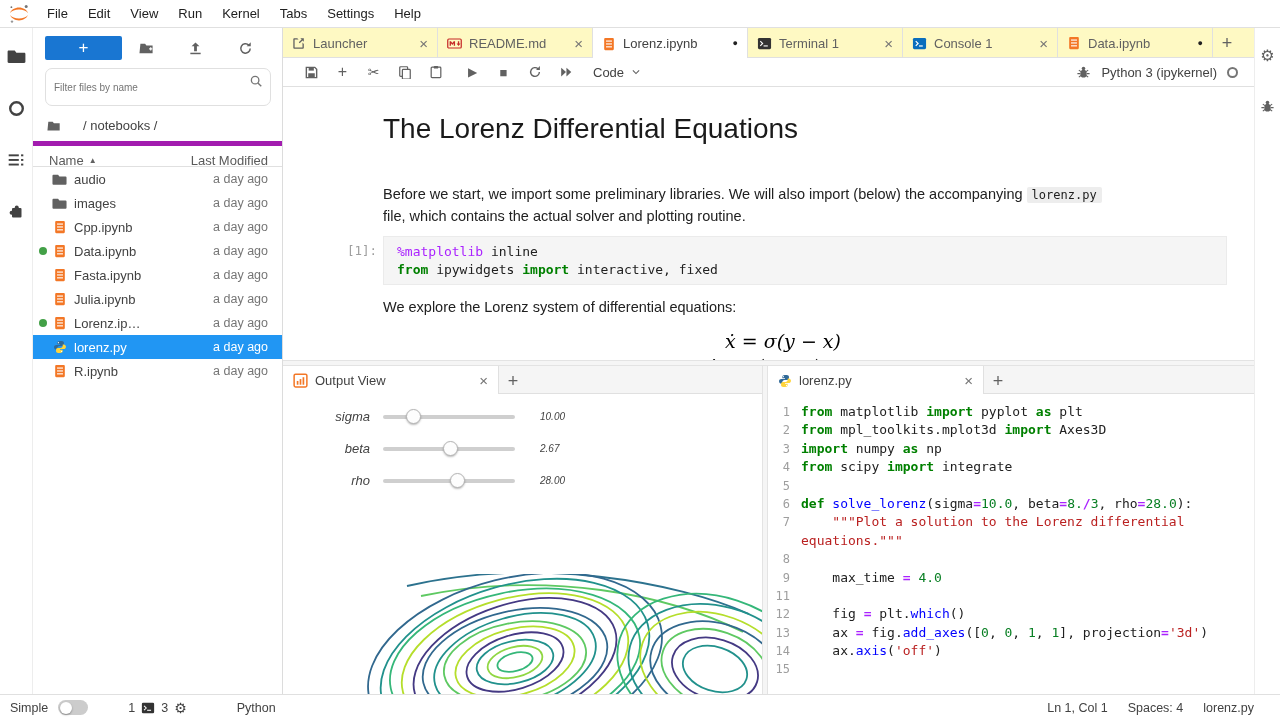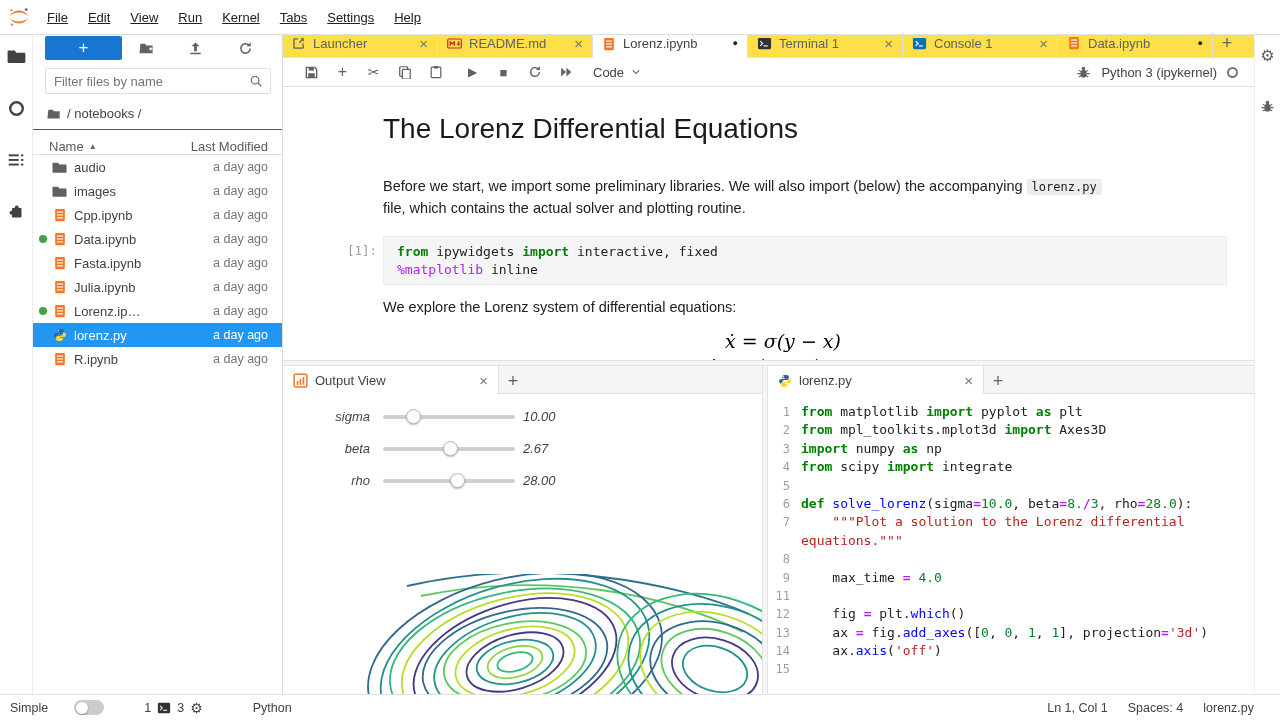--- a/index.html
+++ b/index.html
@@ -3,61 +3,61 @@
 <meta charset="utf-8">
 <style>
   *{margin:0;padding:0;box-sizing:border-box;}
   html,body{width:1280px;height:720px;overflow:hidden;background:#fff;color:#212121;
     font-family:"Liberation Sans",sans-serif;}
   body{position:relative;}
   .icon{display:inline-flex;align-items:center;justify-content:center;flex:none;}
   .icon svg{display:block;}
 
   
-  #menubar{position:absolute;left:0;top:0;width:1280px;height:35px;background:#fff;
-    border-bottom:1px solid #e0e0e0;display:flex;align-items:center;z-index:6;text-decoration:underline;}
+  #menubar{position:absolute;left:0;top:0;width:1280px;height:28px;background:#fff;
+    border-bottom:1px solid #e0e0e0;display:flex;align-items:center;z-index:6;}
   .logo{width:22px;height:22px;margin:0 7px 0 8px;}
   #menu-items{display:flex;align-items:center;height:100%;}
   .menu-item{padding:0 10px;font-size:13px;line-height:27px;color:#212121;cursor:default;}
 
   
   #activity-left{position:absolute;left:0;top:28px;width:33px;height:666px;background:#fff;
     border-right:1px solid #ededed;display:flex;flex-direction:column;align-items:center;
     padding-top:18px;gap:32px;}
   .act-btn{width:20px;height:20px;display:flex;align-items:center;justify-content:center;}
 
   
   #filebrowser{position:absolute;left:33px;top:28px;width:250px;height:666px;background:#fff;
     border-right:1px solid #dcdcdc;}
   .fb-toolbar{display:flex;align-items:center;padding:8px 12px 4px 12px;}
   .new-btn{width:77px;height:24px;background:#1976d2;color:#fff;border:none;border-radius:2px;
     font-size:17px;line-height:22px;text-align:center;font-family:inherit;}
   .fb-tb-icons{flex:1;display:flex;justify-content:space-around;align-items:center;}
   .fb-filter{margin:4px 12px 6px 12px;position:relative;}
-  .fb-filter input{width:226px;height:26px;border:1px solid #e0e0e0;border-radius:2px;
-    padding:0 26px 0 8px;font-size:13px;color:#212121;outline:none;font-family:inherit;background:#fff;}
+  .fb-filter input{width:226px;height:38px;border:1px solid #e0e0e0;border-radius:7px;
+    padding:0 26px 0 8px;font-size:10px;color:#212121;outline:none;font-family:inherit;background:#fff;}
   .fb-filter input::placeholder{color:#757575;}
   .search-icon{position:absolute;right:7px;top:6px;}
-  .fb-crumb{display:flex;align-items:center;gap:6px;padding:6px 12px 8px 14px;font-size:13px;color:#424242;}
-  .fb-header{display:flex;align-items:flex-end;height:26px;padding:8px 14px 0 16px;
-    border-top:1px solid #a21caf;border-bottom:1px solid #e0e0e0;font-size:13px;color:#5a5a5a;}
+  .fb-crumb{display:flex;align-items:center;gap:22px;padding:6px 12px 8px 14px;font-size:13px;color:#424242;}
+  .fb-header{display:flex;align-items:center;height:26px;padding:8px 14px 0 16px;
+    border-top:5px solid #a21caf;border-bottom:1px solid #e0e0e0;font-size:13px;color:#5a5a5a;}
   .fb-header .hname{flex:1;display:flex;align-items:center;gap:5px;}
   .sort-caret{font-size:8px;color:#616161;}
   .file-row{display:flex;align-items:center;height:24px;padding:0 14px 0 4px;font-size:13px;color:#424242;cursor:default;}
   .run-dot{width:8px;height:8px;border-radius:50%;margin:0 4px 0 2px;background:transparent;flex:none;}
   .run-dot.on{background:#43a047;}
   .file-row .icon{width:17px;margin-right:6px;}
   .fname{flex:1;white-space:nowrap;overflow:hidden;}
   .fmod{color:#757575;font-size:12.5px;}
   .file-row.selected{background:#2196f3;color:#fff;}
   .file-row.selected .fmod{color:#fff;}
 
   
   #main{position:absolute;left:283px;top:28px;width:971px;height:666px;background:#fff;}
-  #dock-tab-bar{position:absolute;left:0;top:0;width:971px;height:30px;background:#fde047;
+  #dock-tab-bar{position:absolute;left:0;top:0;width:971px;height:30px;background:#fef9c3;
     border-bottom:1px solid #e0e0e0;display:flex;align-items:flex-start;}
   .tab{flex:0 0 155px;height:30px;display:flex;align-items:center;gap:7px;padding:0 9px;
     border-right:1px solid #e0e0e0;font-size:13px;color:#616161;background:transparent;cursor:default;}
   .tab.active{background:#fff;color:#424242;height:31px;margin-bottom:-1px;}
   .tab-label{flex:1;white-space:nowrap;overflow:hidden;}
   .tab-close{color:#757575;font-size:15px;line-height:1;}
   .dirty-dot{color:#212121;font-size:9px;line-height:1;}
   .add-tab{width:28px;height:30px;display:flex;align-items:center;justify-content:center;
     color:#616161;font-size:18px;}
 
@@ -68,21 +68,21 @@
   .tb-glyph{font-size:13px;color:#616161;line-height:1;}
   .tb-gap{width:6px;}
   .cell-type{display:flex;align-items:center;gap:7px;margin-left:12px;font-size:13px;color:#424242;}
   .tb-right{margin-left:auto;display:flex;align-items:center;gap:10px;}
   .kernel-name{font-size:13px;color:#424242;}
   .kernel-status{width:11px;height:11px;border:2px solid #757575;border-radius:50%;margin-right:6px;}
 
   
   #nb-content{position:absolute;left:0;top:59px;width:971px;height:273px;background:#fff;overflow:hidden;}
   .nb-title{position:absolute;left:100px;top:26px;font-size:28px;font-weight:500;color:#1a1a1a;}
-  .nb-para{position:absolute;left:100px;top:88px;width:810px;font-size:14.5px;line-height:1.55;color:#212121;}
+  .nb-para{position:absolute;left:100px;top:96px;width:810px;font-size:14.5px;line-height:1.55;color:#212121;}
   .inline-code{font-family:"DejaVu Sans Mono",monospace;font-size:12px;background:#ededed;
     padding:1px 5px;border-radius:2px;color:#212121;}
   .nb-prompt{position:absolute;left:42px;top:156px;width:52px;text-align:right;
     font-family:"DejaVu Sans Mono",monospace;font-size:12.5px;color:#9e9e9e;}
   .nb-cell{position:absolute;left:100px;top:149px;width:844px;background:#f5f5f5;
     border:1px solid #ebebeb;padding:6px 10px;}
   .nb-cell .code-row{height:17.5px;}
   .nb-para2{position:absolute;left:100px;top:212px;font-size:14.5px;color:#212121;}
   .nb-eq{position:absolute;left:100px;width:800px;text-align:center;
     font-family:"DejaVu Serif",serif;font-style:italic;font-size:19px;color:#000;}
@@ -107,21 +107,21 @@
   .panel-content{position:relative;height:300px;overflow:hidden;background:#fff;}
 
   
   #sliders{padding-top:6px;font-style:italic;}
   .slider-row{display:flex;align-items:center;height:32px;}
   .sl-label{width:87px;text-align:right;font-size:13px;color:#424242;}
   .sl-track-wrap{position:relative;width:132px;height:30px;margin-left:13px;}
   .sl-track{position:absolute;left:0;top:14px;width:132px;height:3.5px;background:#cfcfcf;border-radius:2px;}
   .sl-handle{position:absolute;top:8px;width:15px;height:15px;margin-left:-7px;background:#fdfdfd;
     border:1px solid #b5b5b5;border-radius:50%;box-shadow:0 1px 2px rgba(0,0,0,.28);}
-  .sl-value{margin-left:8px;font-size:13px;color:#424242;}
+  .sl-value{margin-left:25px;font-size:10px;color:#424242;}
   #lorenz-plot{position:absolute;left:64px;top:180px;}
 
   
   #editor-lines{padding-top:9px;}
   .code-row{display:flex;height:18.4px;line-height:18.4px;
     font-family:"DejaVu Sans Mono",monospace;font-size:13px;white-space:pre;}
   .code-row .gutter{flex:none;width:30px;text-align:right;padding-right:8px;color:#9e9e9e;font-size:12px;}
   .code-text{padding-left:3px;}
   .tk-kw{color:#008000;font-weight:bold;}
   .tk-pl{color:#212121;}
@@ -134,21 +134,21 @@
   
   #activity-right{position:absolute;left:1254px;top:28px;width:26px;height:666px;background:#fff;
     border-left:1px solid #ededed;display:flex;flex-direction:column;align-items:center;
     padding-top:18px;gap:30px;}
   .gear-glyph{font-size:16px;color:#616161;line-height:1;}
 
   
   #statusbar{position:absolute;left:0;top:694px;width:1280px;height:26px;background:#fff;
     border-top:1px solid #e0e0e0;display:flex;align-items:center;font-size:12.5px;color:#424242;
     padding:0 26px 0 10px;z-index:6;}
-  .sb-item{display:flex;align-items:center;gap:18px;}
+  .sb-item{display:flex;align-items:center;gap:2px;}
   .toggle{width:30px;height:15px;background:#ccc;border-radius:8px;position:relative;margin-left:8px;}
   .toggle .knob{position:absolute;left:1.5px;top:1.5px;width:12px;height:12px;background:#fff;
     border-radius:50%;box-shadow:0 1px 2px rgba(0,0,0,.35);}
   .sb-sessions{display:flex;align-items:center;gap:6px;margin-left:40px;}
   .sb-lang{margin-left:16px;padding-left:34px;}
   .sb-right{margin-left:auto;display:flex;align-items:center;gap:20px;}
 </style>
 </head>
 <body>
 
@@ -506,22 +506,22 @@
 
   <div id="nb-content">
     <div class="nb-title">The Lorenz Differential Equations</div>
     <div class="nb-para">
       <span>Before we start, we import some preliminary libraries. We will also import (below) the accompanying</span>
       <code class="inline-code">lorenz.py</code><br>
       <span>file, which contains the actual solver and plotting routine.</span>
     </div>
     <div class="nb-prompt">[1]:</div>
     <div class="nb-cell" id="nb-cell-code">
+        <div class="code-row"><span class="code-text"><span class="tk-mg">%matplotlib</span><span class="tk-pl"> inline</span></span></div>
         <div class="code-row"><span class="code-text"><span class="tk-kw">from</span><span class="tk-pl"> ipywidgets </span><span class="tk-kw">import</span><span class="tk-pl"> interactive, fixed</span></span></div>
-        <div class="code-row"><span class="code-text"><span class="tk-mg">%matplotlib</span><span class="tk-pl"> inline</span></span></div>
       </div>
     <div class="nb-para2">We explore the Lorenz system of differential equations:</div>
     <div class="nb-eq" id="eq1">ẋ = σ(y − x)</div>
     <div class="nb-eq" id="eq2">ẏ = x(ρ − z) − y</div>
   </div>
 
   <div id="split-h"></div>
   <div id="split-v"></div>
 
   <div class="panel" id="panel-output">

